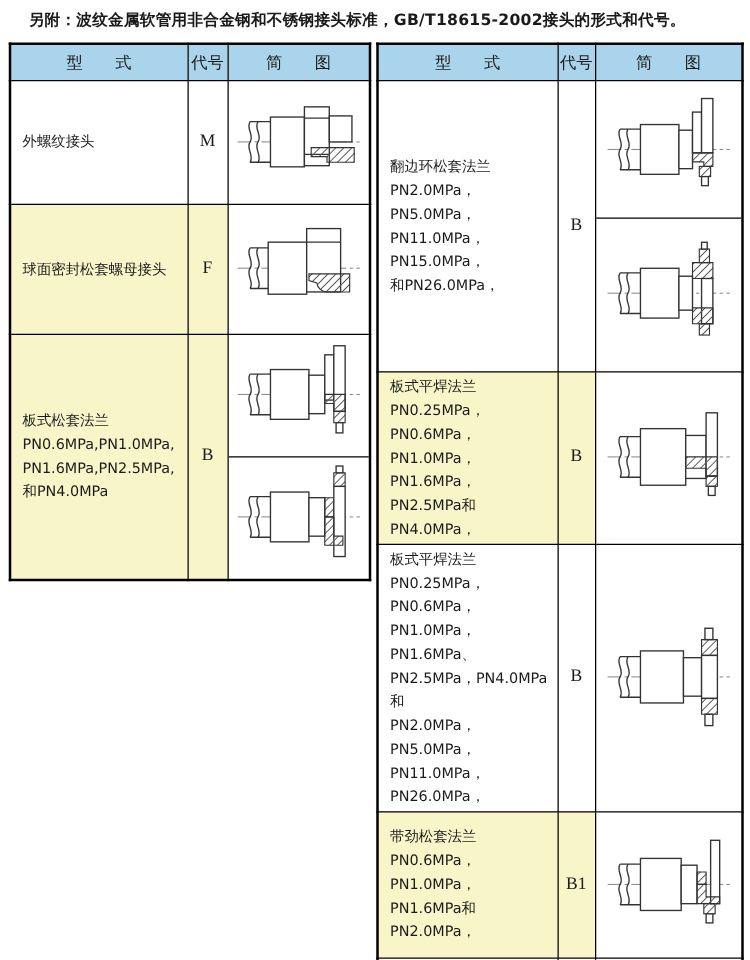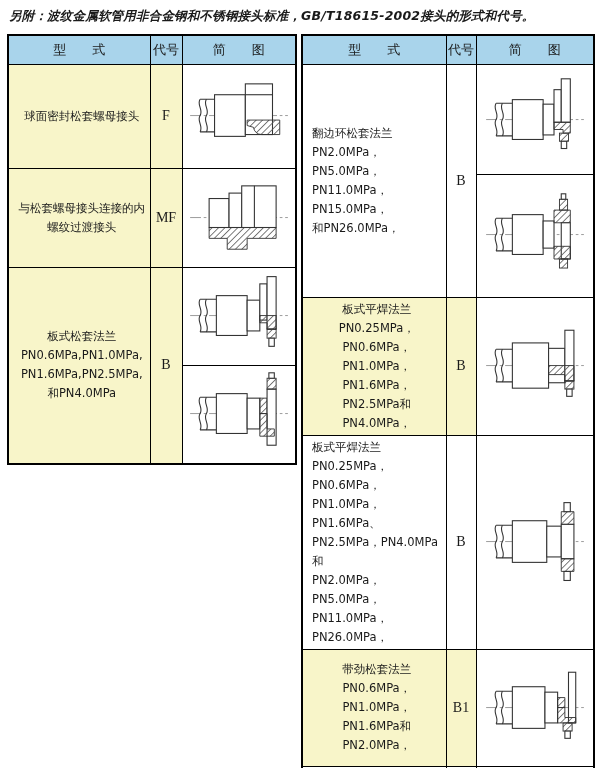--- a/index.html
+++ b/index.html
@@ -3,29 +3,29 @@
 <meta charset="utf-8">
 <style>
   :root{
     --header-bg:#a9d4eb;
     --hl-bg:#f8f5c9;
     --border:#000000;
   }
   html,body{margin:0;padding:0;background:#fff;}
   body{width:600px;height:768px;font-family:"DejaVu Sans","Liberation Sans",sans-serif;color:#1a1a1a;overflow:hidden;}
   .page{padding:6px 3px 0 7px;}
-  .doc-title{font-size:12.5px;font-weight:700;letter-spacing:0.2px;margin:2px 0 9px 2px;white-space:nowrap;font-style:italic;}
+  .doc-title{font-size:12.5px;font-weight:700;letter-spacing:0.2px;margin:2px 0 9px 16px;white-space:nowrap;}
   .tables{display:flex;gap:4px;align-items:flex-start;}
   table{border-collapse:collapse;table-layout:fixed;border:2px solid var(--border);}
   td,th{border:1px solid var(--border);box-sizing:border-box;}
   th{background:var(--header-bg);font-weight:400;font-size:13px;height:29px;text-align:center;padding:0;}
   .type-cell{vertical-align:middle;padding:2px 4px 2px 9px;}
   .type-text{white-space:pre-line;font-size:11.5px;line-height:19px;display:block;}
   .code-cell{text-align:center;vertical-align:middle;font-family:"Liberation Serif","DejaVu Serif",serif;font-size:14px;padding:0;}
-  .hl{background:var(--hl-bg);text-align:center;}
+  .hl{background:var(--hl-bg);}
   .diagram-cell{padding:0;text-align:center;vertical-align:middle;background:#fff;}
   .diag{width:108px;height:86px;display:inline-block;vertical-align:middle;}
   .stack{display:flex;flex-direction:column;}
   .half{display:flex;align-items:center;justify-content:center;}
   .half-border{border-bottom:1px solid var(--border);}
   .hL{height:97px;} .hRT{height:108px;} .hRB{height:121px;}
   
   .lr1{height:99px}.lr2{height:104px}.lr3{height:95px}.lr4{height:99px}.lr5{height:99px}.lr6{height:150px}
   .rr1{height:233px}.rr2{height:115px}.rr3{height:115px}.rr4{height:117px}.rr5{height:115px}
   
@@ -56,49 +56,52 @@
           <col style="width:142px">
           <col style="width:32px">
           <col style="width:114px">
         </colgroup>
       <tbody>
           <tr>
         <th>型　　式</th>
         <th>代号</th>
         <th>简　　图</th>
       </tr>
+      <tr class="lr1">
+        <td class="type-cell">
+              <span class="type-text">外螺纹接头</span>
+            </td>
+        <td class="code-cell">M</td>
+        <td class="diagram-cell"><svg class="diag" viewBox="0 0 114 95">
+                <line class="cl" x1="3" y1="47" x2="111" y2="47"></line>
+                <path class="s" d="M32 29 H14 M32 65 H14"></path>
+                <path class="s" d="M14 29c-4 6 4 12 0 18-4 6 4 12 0 18"></path>
+                <path class="s" d="M21 29c-4 6 4 12 0 18-4 6 4 12 0 18"></path>
+                <rect class="b" x="32" y="25" width="30" height="44"></rect>
+                <rect class="b" x="62" y="16" width="22" height="52"></rect>
+                <line class="s" x1="62" y1="26" x2="84" y2="26"></line>
+                <line class="s" x1="62" y1="58" x2="84" y2="58"></line>
+                <rect class="b" x="84" y="24" width="20" height="23"></rect>
+                <path class="h" d="M68 52h38v13h-24v-5h-14z"></path>
+              </svg></td>
+      </tr>
       <tr class="lr2">
         <td class="type-cell hl">
               <span class="type-text">球面密封松套螺母接头</span>
             </td>
         <td class="code-cell hl">F</td>
         <td class="diagram-cell"><svg class="diag" viewBox="0 0 114 95">
                 <line class="cl" x1="3" y1="47" x2="111" y2="47"></line>
                 <path class="s" d="M32 29 H14 M32 65 H14"></path>
                 <path class="s" d="M14 29c-4 6 4 12 0 18-4 6 4 12 0 18"></path>
                 <path class="s" d="M21 29c-4 6 4 12 0 18-4 6 4 12 0 18"></path>
                 <rect class="b" x="30" y="24" width="34" height="46"></rect>
                 <rect class="b" x="64" y="12" width="30" height="56"></rect>
                 <line class="s" x1="64" y1="24" x2="94" y2="24"></line>
                 <path class="h" d="M66 52h36v16h-20a9 9 0 0 1-9-8l-7-2z"></path>
-              </svg></td>
-      </tr>
-      <tr class="lr4">
-        <td class="type-cell hl">
-              <span class="type-text">与松套螺母接头连接的内
-螺纹过渡接头</span>
-            </td>
-        <td class="code-cell hl">MF</td>
-        <td class="diagram-cell"><svg class="diag" viewBox="0 0 114 95">
-                <line class="cl" x1="3" y1="47" x2="111" y2="47"></line>
-                <rect class="b" x="24" y="26" width="22" height="32"></rect>
-                <rect class="b" x="46" y="20" width="14" height="38"></rect>
-                <rect class="b" x="60" y="12" width="38" height="46"></rect>
-                <line class="s" x1="74" y1="12" x2="74" y2="58"></line>
-                <path class="h" d="M24 58h74v12h-32v12h-22v-12h-20z"></path>
               </svg></td>
       </tr>
       <tr class="lr6">
         <td class="type-cell hl">
               <span class="type-text">板式松套法兰
 PN0.6MPa,PN1.0MPa,
 PN1.6MPa,PN2.5MPa,
 和PN4.0MPa</span>
             </td>
         <td class="code-cell hl">B</td>

